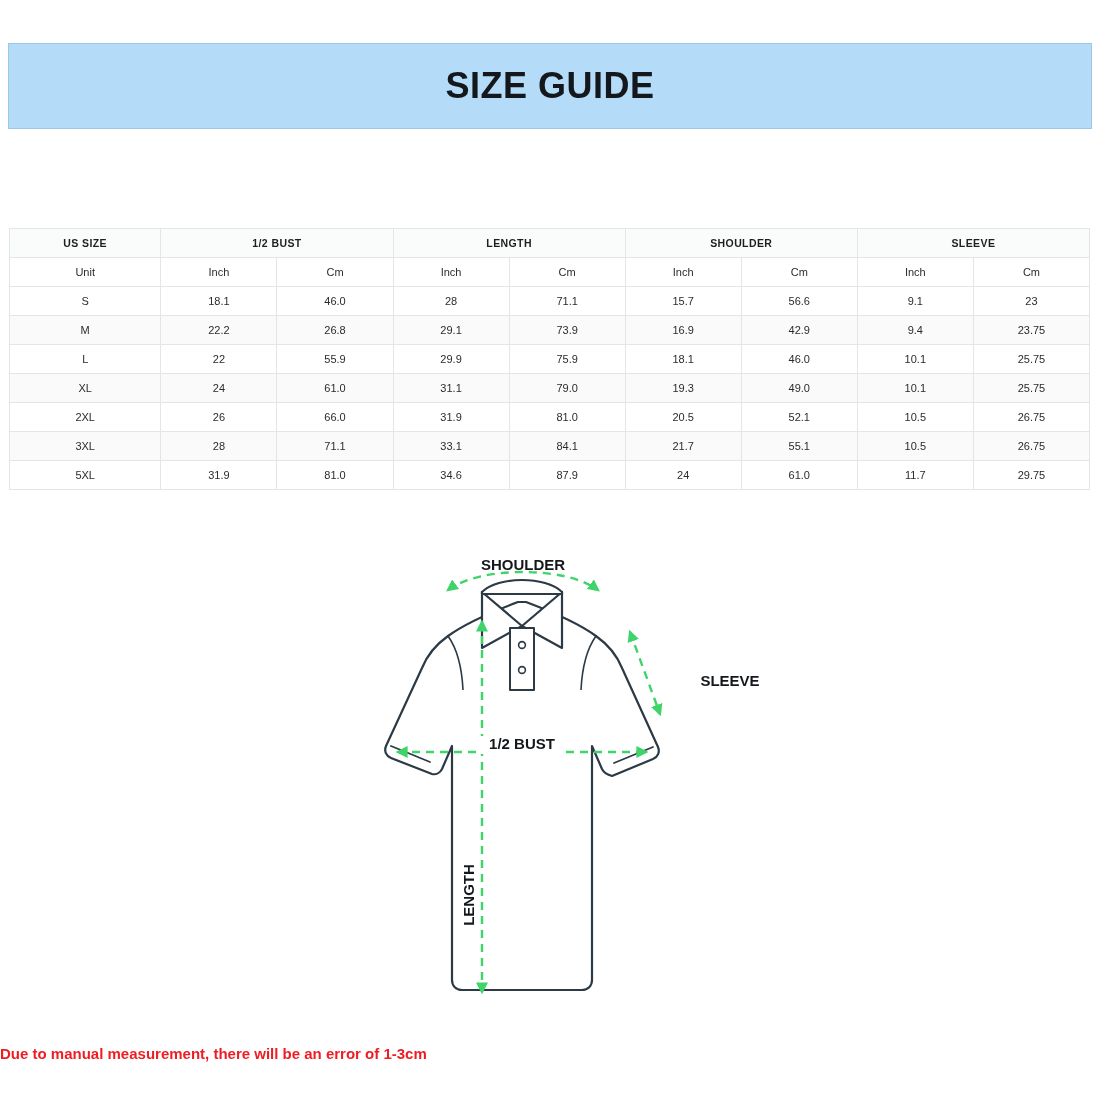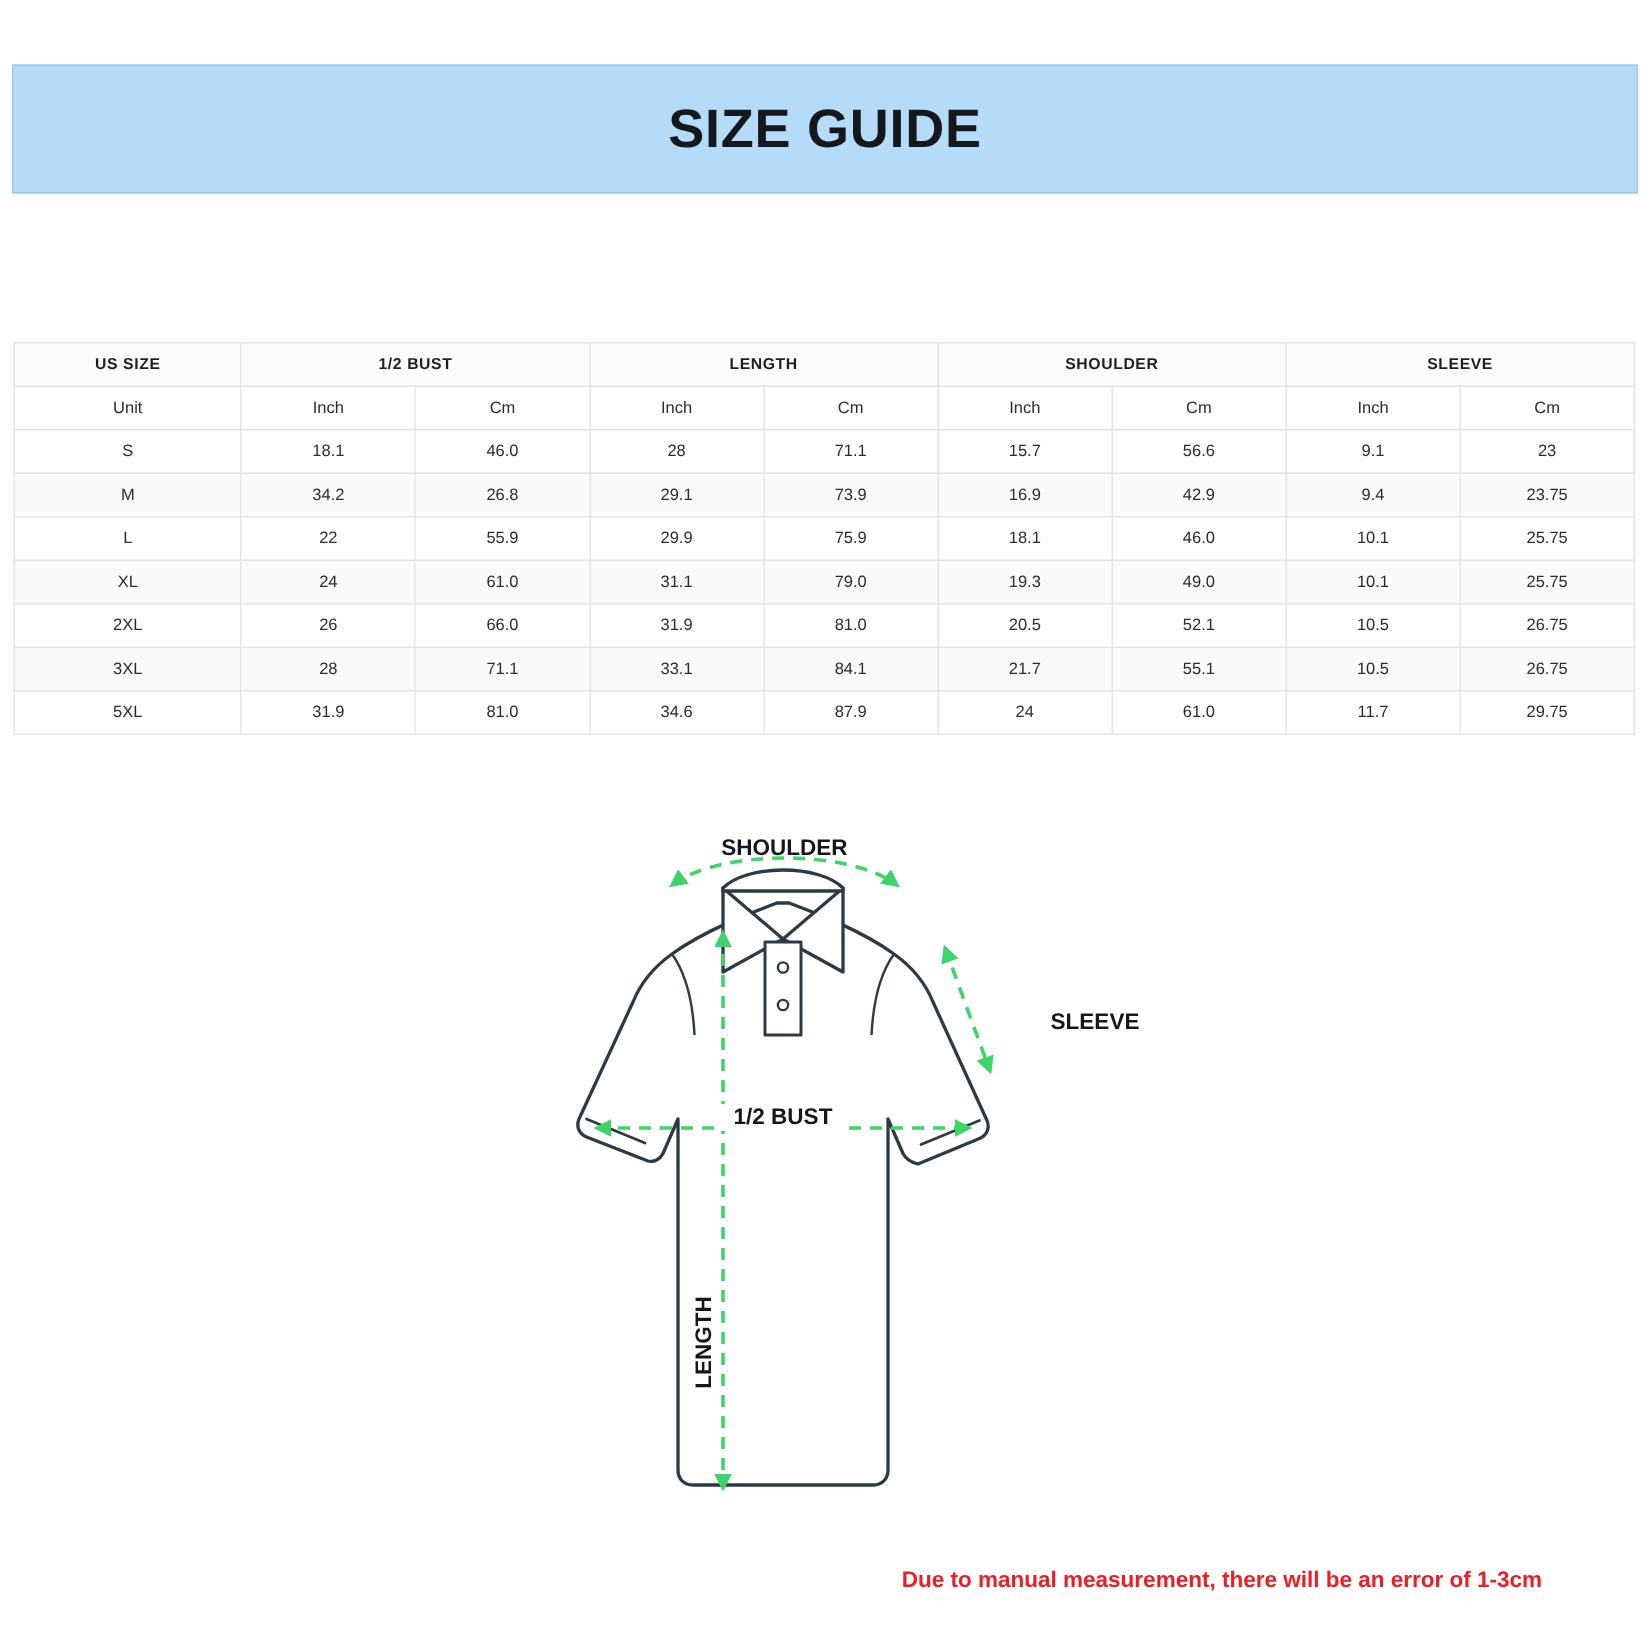--- a/index.html
+++ b/index.html
@@ -102,21 +102,21 @@
   .illustration svg {
     display: block;
   }
 
   
   .footer-note {
     position: absolute;
     left: 0;
     top: 1045px;
     width: 1028px;
-    text-align: right;
+    text-align: left;
     color: #ee1c23;
     font-size: 15px;
     font-weight: bold;
   }
 </style>
 </head>
 <body>
 
 <div class="page">
 
@@ -164,21 +164,21 @@
           <td>46.0</td>
           <td>28</td>
           <td>71.1</td>
           <td>15.7</td>
           <td>56.6</td>
           <td>9.1</td>
           <td>23</td>
         </tr>
         <tr class="alt">
           <td>M</td>
-          <td>34.2</td>
+          <td>22.2</td>
           <td>26.8</td>
           <td>29.1</td>
           <td>73.9</td>
           <td>16.9</td>
           <td>42.9</td>
           <td>9.4</td>
           <td>23.75</td>
         </tr>
         <tr>
           <td>L</td>

